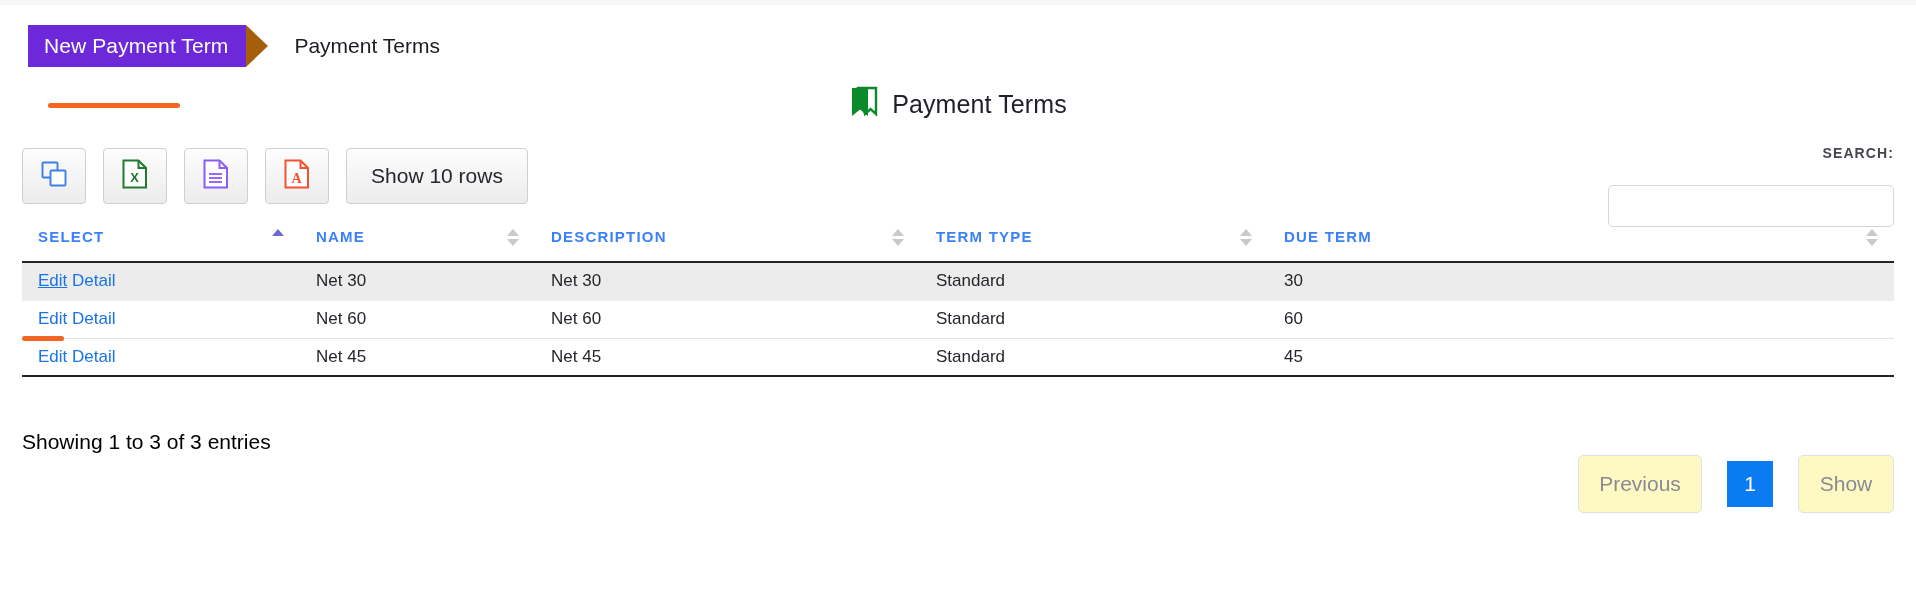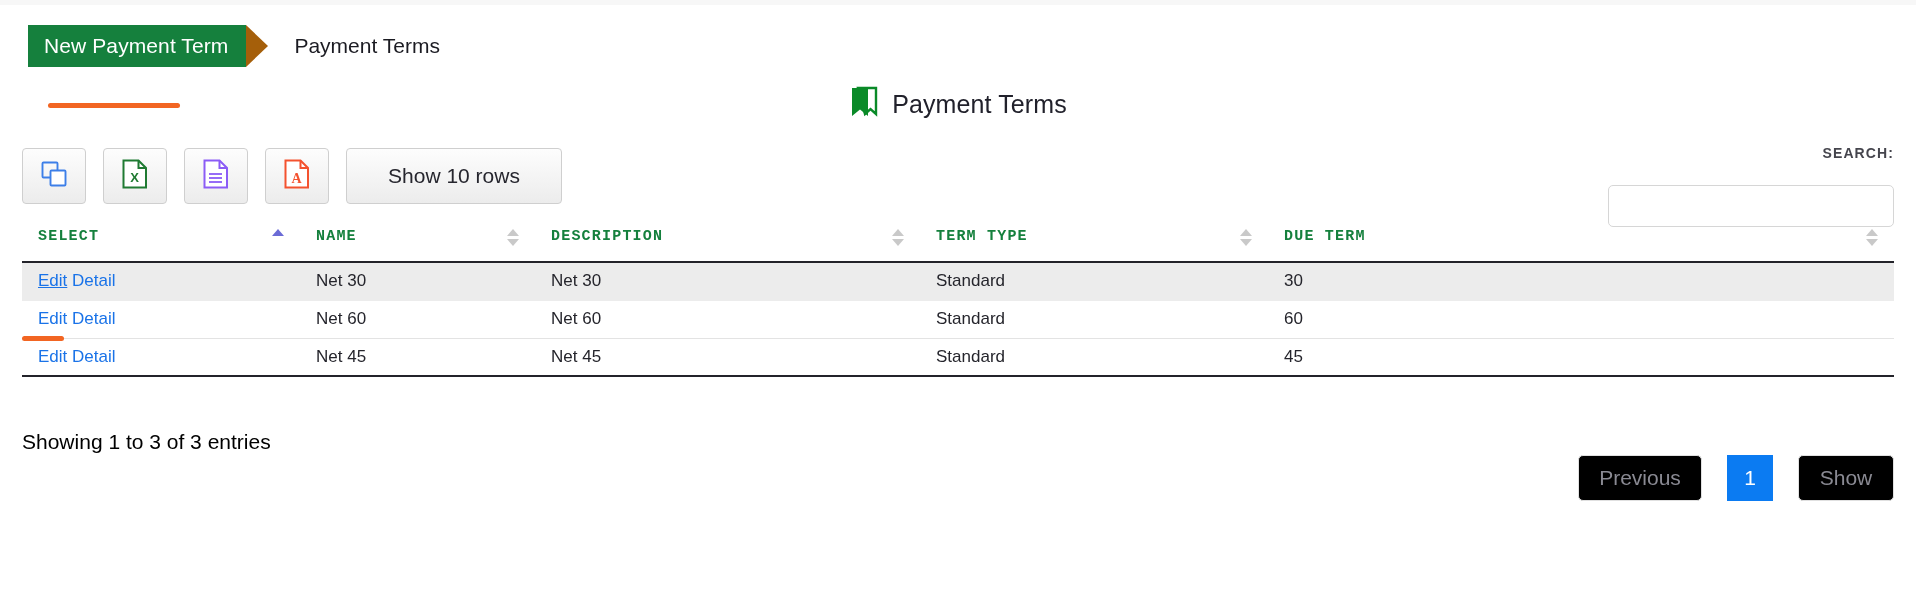--- a/index.html
+++ b/index.html
@@ -17,21 +17,21 @@
   }
   .topstrip {
     position: absolute; left: 0; top: 0; width: 1916px; height: 5px;
     background: #f7f7f7;
   }
 
   
   .bc-wrap { position: absolute; left: 28px; top: 25px; height: 42px; display: flex; align-items: stretch; }
   .bc-tab {
     position: relative;
-    background: #15803d;
+    background: #6d28d9;
     color: #ffffff;
     font-size: 21px;
     display: flex; align-items: center;
     padding: 0 18px 0 16px;
     height: 42px;
     white-space: nowrap;
     letter-spacing: .1px;
   }
   .bc-tab::after {
     content: "";
@@ -70,21 +70,21 @@
   
   .toolbar { position: absolute; left: 22px; top: 148px; display: flex; align-items: flex-start; gap: 17px; }
   .tbtn {
     width: 64px; height: 56px;
     border: 1px solid #cfcfcf;
     border-radius: 4px;
     background: linear-gradient(180deg,#fdfdfd 0%,#ececec 100%);
     display: flex; align-items: center; justify-content: center;
   }
   .tbtn-wide {
-    width: 216px; height: 56px;
+    width: 182px; height: 56px;
     border: 1px solid #cfcfcf;
     border-radius: 4px;
     background: linear-gradient(180deg,#fdfdfd 0%,#ececec 100%);
     display: flex; align-items: center; justify-content: center;
     font-size: 21px; color: #26262e;
     white-space: nowrap;
   }
 
   
   .search-wrap { position: absolute; right: 22px; top: 145px; width: 286px; text-align: right; }
@@ -106,26 +106,25 @@
     position: absolute; left: 22px; top: 228px;
     width: 1872px;
     border-collapse: collapse;
     table-layout: fixed;
   }
   table.dt thead th {
     text-align: left;
     font-size: 15px;
     font-weight: bold;
     letter-spacing: 1.2px;
-    color: #15803d;
+    color: #3b82f6;
     padding: 0 0 16px 0;
     border-bottom: 2px solid #23232a;
     vertical-align: bottom;
     position: relative;
-    font-family: Liberation Mono, monospace;
   }
   table.dt thead th .hd { padding-left: 16px; display:inline-block; }
   .sorter {
     position: absolute; right: 16px; bottom: 15px;
     width: 12px; height: 17px;
     display: flex; flex-direction: column; justify-content: space-between; align-items: center;
   }
   .ar-up, .ar-dn { width:0; height:0; border-left:6px solid transparent; border-right:6px solid transparent; }
   .ar-up { border-bottom: 7px solid #c9c9c9; }
   .ar-dn { border-top: 7px solid #c9c9c9; }
@@ -150,23 +149,23 @@
     width: 42px; height: 5px; background: #f26522; border-radius: 3px;
   }
 
   
   .showing {
     position: absolute; left: 22px; top: 430px;
     font-size: 21px; color: #000000;
   }
   .pager { position: absolute; right: 22px; top: 455px; display: flex; align-items: center; gap: 25px; }
   .pg-btn {
-    height: 46px; min-width: 124px;
+    height: 58px; min-width: 124px;
     border: 1px solid #e0e0e0; border-radius: 5px;
-    background: #000000; color: #8a8a93;
+    background: #fef9c3; color: #8a8a93;
     font-size: 21px;
     display: flex; align-items: center; justify-content: center;
     padding: 0 16px;
   }
   .pg-btn.narrow { min-width: 96px; }
   .pg-num {
     height: 46px; width: 46px;
     background: #0b7bf2; color: #fff;
     font-size: 21px;
     display: flex; align-items: center; justify-content: center;

